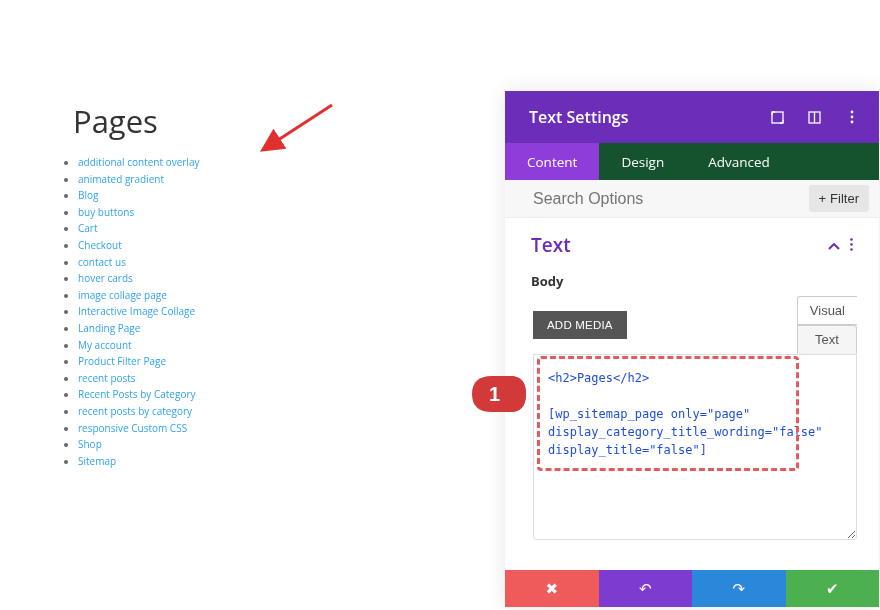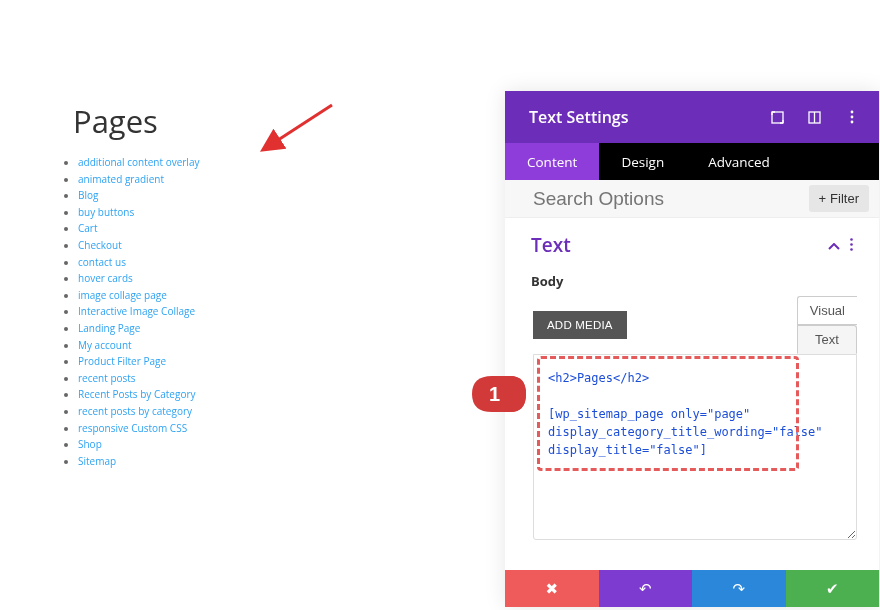--- a/index.html
+++ b/index.html
@@ -58,21 +58,21 @@
     display: flex;
     align-items: center;
     padding: 0 20px 0 24px;
     justify-content: space-between;
   }
   .panel-title { font-size: 16px; font-weight: 600; }
   .panel-header-icons { display: flex; gap: 22px; align-items: center; }
   .panel-header-icons .icon { width: 15px; height: 15px; display:flex; align-items:center; justify-content:center; cursor:pointer; font-size:14px; }
 
   .tabs {
-    background: #000000;
+    background: #14532d;
     height: 37px;
     display: flex;
   }
   .tab {
     padding: 0 22px;
     color: #fff;
     font-size: 13.5px;
     font-weight: 500;
     display: flex;
     align-items: center;
@@ -84,21 +84,21 @@
     height: 38px;
     background: #f7f7f7;
     border-bottom: 1px solid #eee;
     display: flex;
     align-items: center;
     padding: 0 10px 0 28px;
     justify-content: space-between;
   }
   .search-input {
     border: none; background: transparent; outline: none;
-    font-size: 19px; color: #0c4a6e; flex: 1;
+    font-size: 16px; color: #0c4a6e; flex: 1;
   }
   .filter-btn {
     background: #e6e6e6;
     border: none;
     font-size: 13px;
     color: #333;
     padding: 6px 10px;
     border-radius: 3px;
     cursor: pointer;
     display: flex; align-items:center; gap:4px;

